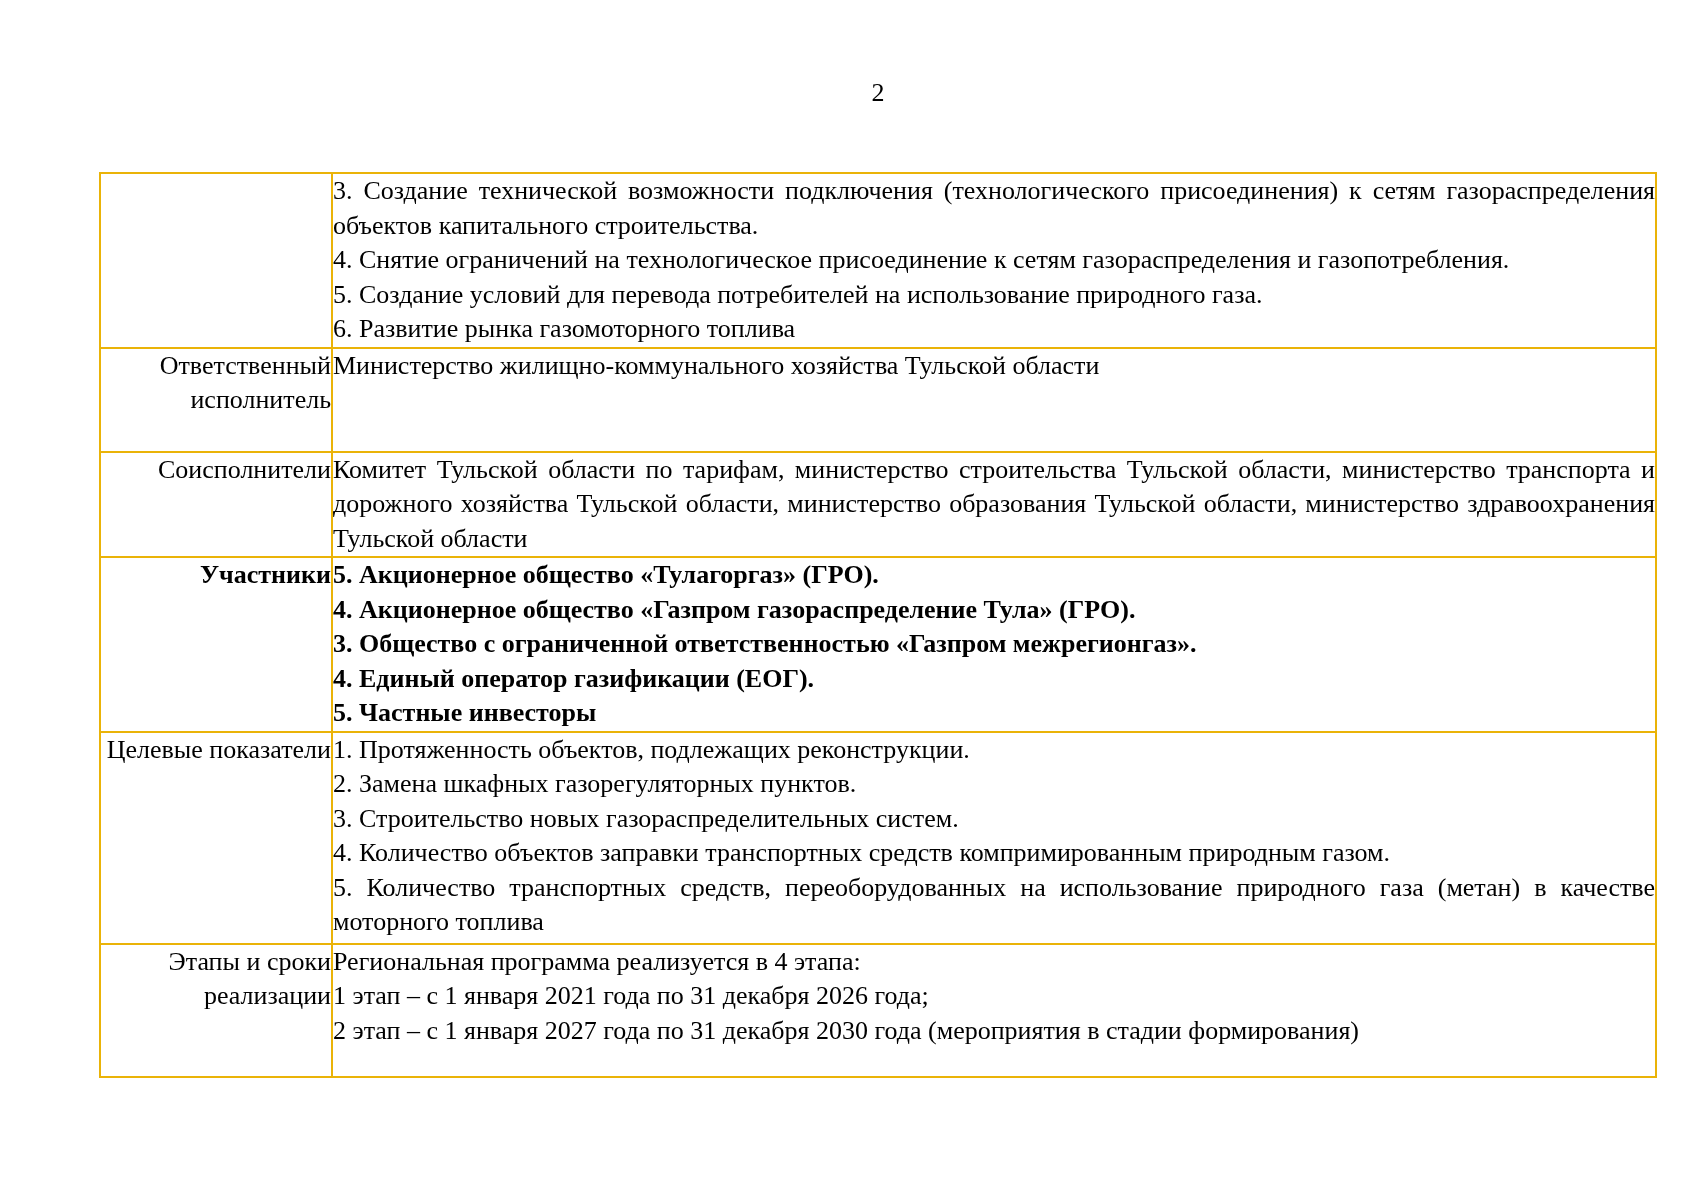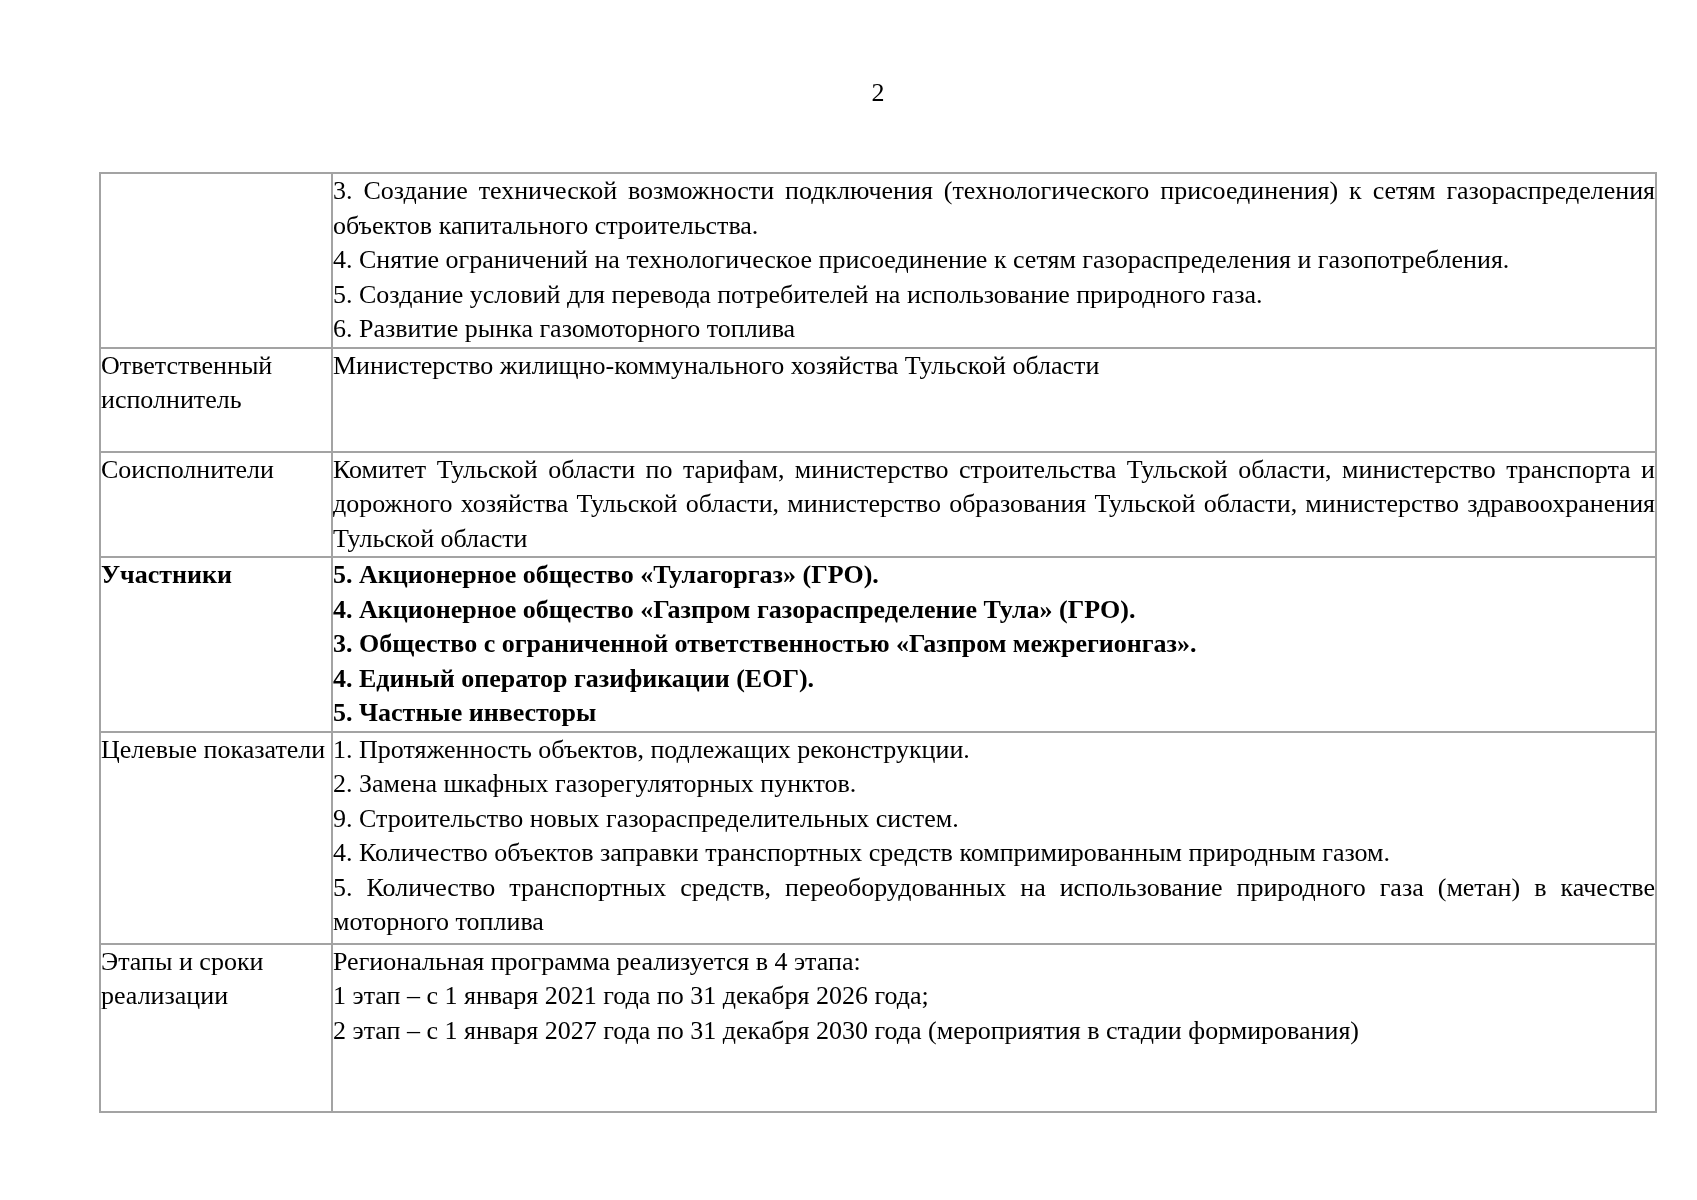--- a/index.html
+++ b/index.html
@@ -29,42 +29,42 @@
     position: absolute;
     top: 172px;
     left: 99px;
     width: 1558px;
     border-collapse: collapse;
     table-layout: fixed;
     font-size: 26px;
     line-height: 34.5px;
   }
   .doc-table td {
-    border: 2px solid #a3a3a3;
+    border: 2px solid #eab308;
     vertical-align: top;
     padding: 0;
   }
   .col-label { width: 232px; }
   .label-cell {
-    text-align: left;
+    text-align: right;
     padding: 1px 5px 1px 5px;
   }
   .content-cell {
     padding: 1px 10px 1px 13px;
   }
   .content-cell p {
     margin: 0;
     text-align: justify;
   }
   tr.r0 { height: 171px; }
   tr.r1 { height: 104px; }
   tr.r2 { height: 103px; }
   tr.r3 { height: 173px; font-weight: bold; }
   tr.r4 { height: 212px; padding-left: 40px; }
-  tr.r5 { height: 168px; }
+  tr.r5 { height: 133px; }
 </style>
 </head>
 <body>
 
 <div class="page">
 
   <div class="page-number">2</div>
 
   <table class="doc-table">
     <colgroup>
@@ -116,21 +116,21 @@
         </td>
       </tr>
 
       <tr class="r4">
         <td class="label-cell">
           <div>Целевые показатели</div>
         </td>
         <td class="content-cell">
           <p>1. Протяженность объектов, подлежащих реконструкции.</p>
           <p>2. Замена шкафных газорегуляторных пунктов.</p>
-          <p>9. Строительство новых газораспределительных систем.</p>
+          <p>3. Строительство новых газораспределительных систем.</p>
           <p>4. Количество объектов заправки транспортных средств компримированным природным газом.</p>
           <p>5. Количество транспортных средств, переоборудованных на использование природного газа (метан) в качестве моторного топлива</p>
         </td>
       </tr>
 
       <tr class="r5">
         <td class="label-cell">
           <div>Этапы и сроки реализации</div>
         </td>
         <td class="content-cell">

